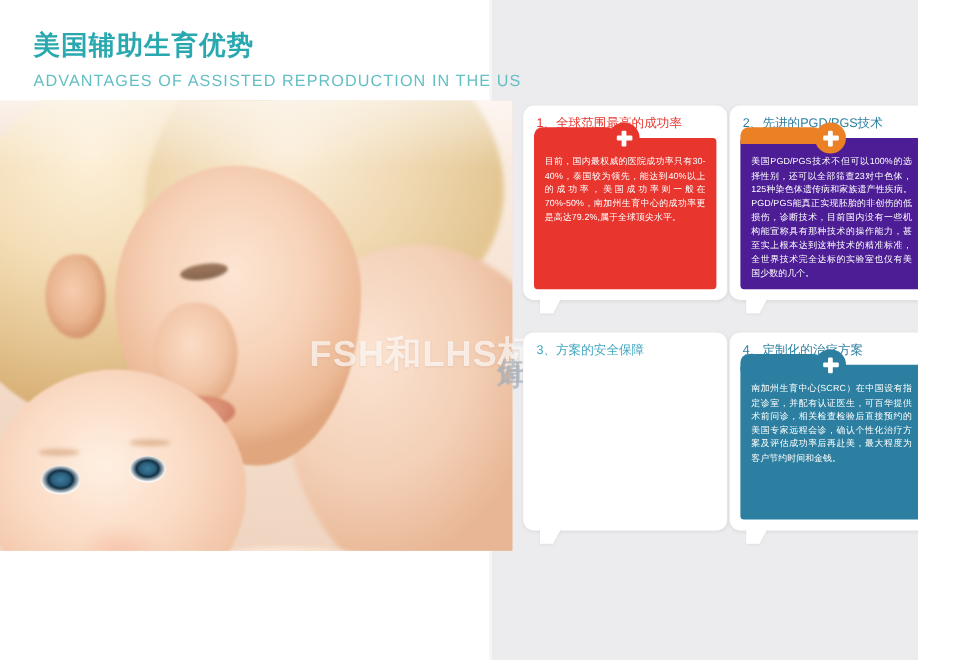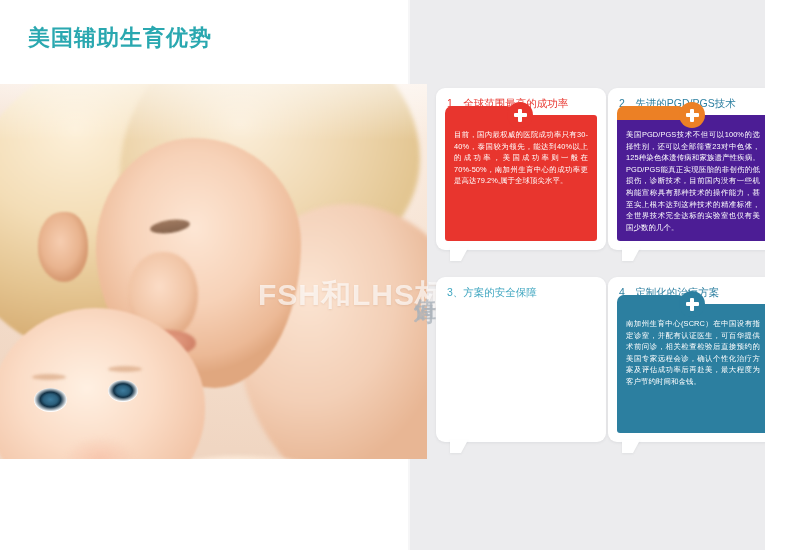--- a/index.html
+++ b/index.html
@@ -319,20 +319,21 @@
 </head>
 <body>
 
 <div id="page">
 
   <div class="right-panel"></div>
   <div class="panel-seam"></div>
 
   <div class="header">
     <div class="title-cn">美国辅助生育优势</div>
+    <div class="title-en">ADVANTAGES OF ASSISTED REPRODUCTION  IN THE US</div>
   </div>
 
   <div class="photo">
     <div class="photo-art">
       <div class="bg-wash"></div>
       <div class="hair"></div>
       <div class="hair2"></div>
       <div class="shoulder"></div>
       <div class="face"></div>
       <div class="ear"></div>

